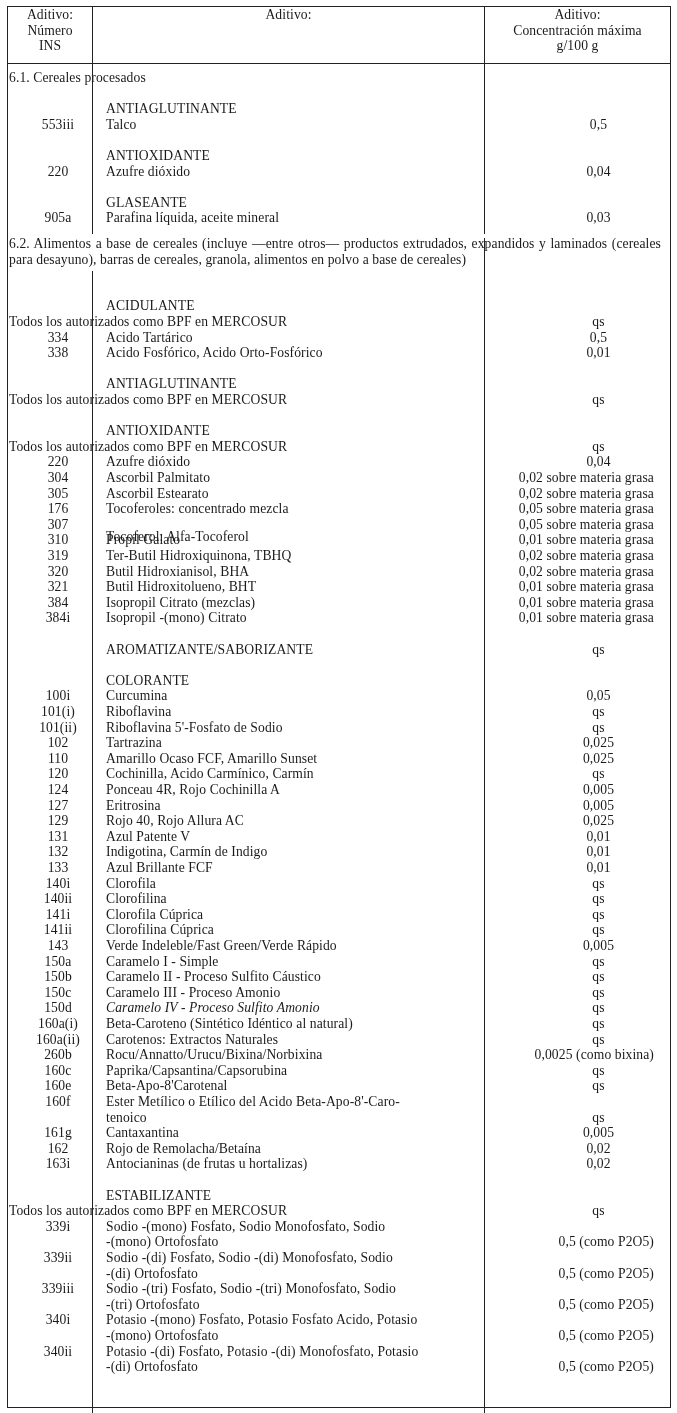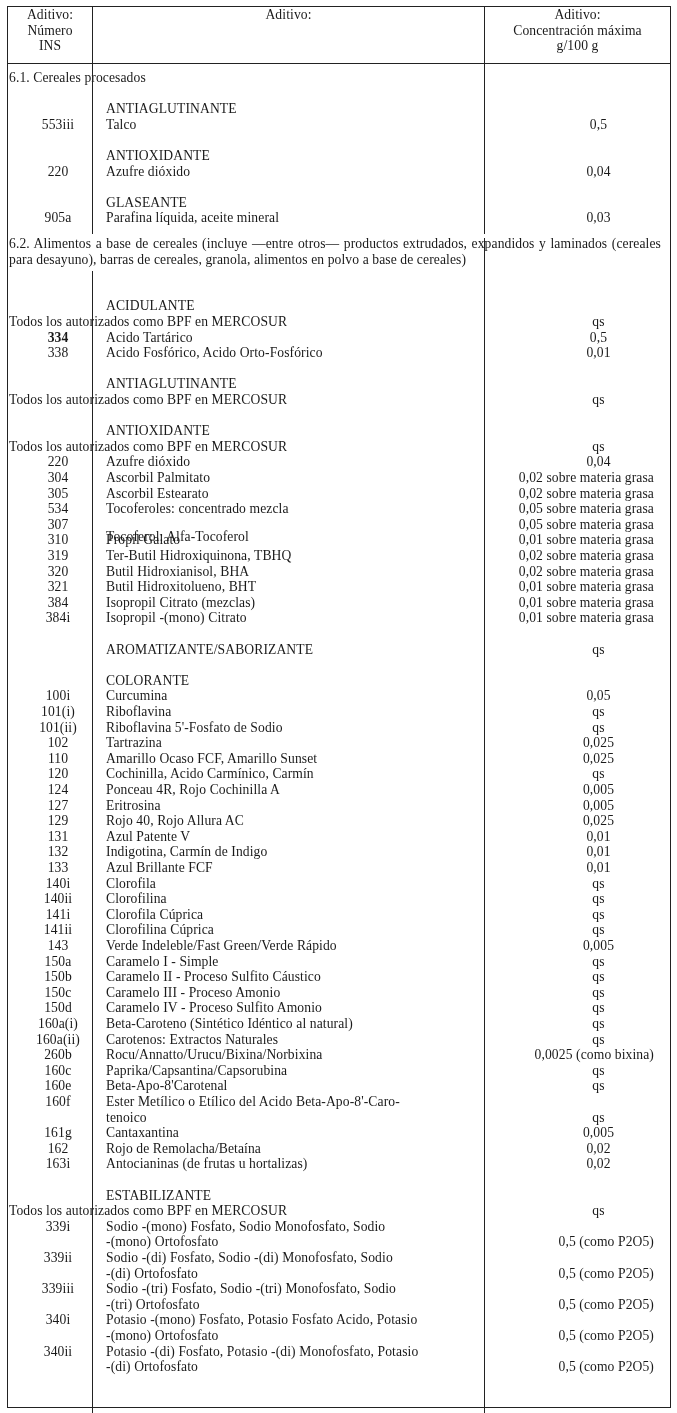--- a/index.html
+++ b/index.html
@@ -66,42 +66,42 @@
       <div class="t c2" style="top: 194.8px;">GLASEANTE</div>
       <div class="t c1" style="top: 210.4px; left: 8px; width: 100px;">905a</div>
       <div class="t c2" style="top: 210.4px;">Parafina líquida, aceite mineral</div>
       <div class="t c3" style="top: 210.4px;">0,03</div>
       <div class="vline" style="left: 92px; top: 64px; height: 170px;"></div>
       <div class="vline" style="left: 484px; top: 64px; height: 170px;"></div>
       <div class="t wide" style="top: 236px;">6.2. Alimentos a base de cereales (incluye —entre otros— productos extrudados, expandidos y laminados (cereales para desayuno), barras de cereales, granola, alimentos en polvo a base de cereales)</div>
       <div class="t c2" style="top: 298.4px;">ACIDULANTE</div>
       <div class="t full" style="top: 314px;">Todos los autorizados como BPF en MERCOSUR</div>
       <div class="t c3" style="top: 314px;">qs</div>
-      <div class="t c1" style="top: 329.6px; font-weight: bold;">334</div>
+      <div class="t c1" style="top: 329.6px;">334</div>
       <div class="t c3" style="top: 329.6px;">0,5</div>
       <div class="t c2" style="top: 329.6px;">Acido Tartárico</div>
       <div class="t c1" style="top: 345.2px;">338</div>
       <div class="t c3" style="top: 345.2px;">0,01</div>
       <div class="t c2" style="top: 345.2px;">Acido Fosfórico, Acido Orto-Fosfórico</div>
       <div class="t c2" style="top: 376.4px;">ANTIAGLUTINANTE</div>
       <div class="t full" style="top: 392px;">Todos los autorizados como BPF en MERCOSUR</div>
       <div class="t c3" style="top: 392px;">qs</div>
       <div class="t c2" style="top: 423.2px;">ANTIOXIDANTE</div>
       <div class="t full" style="top: 438.8px;">Todos los autorizados como BPF en MERCOSUR</div>
       <div class="t c3" style="top: 438.8px;">qs</div>
       <div class="t c1" style="top: 454.4px;">220</div>
       <div class="t c3" style="top: 454.4px;">0,04</div>
       <div class="t c2" style="top: 454.4px;">Azufre dióxido</div>
       <div class="t c1" style="top: 470px;">304</div>
       <div class="t c3r" style="top: 470px;">0,02 sobre materia grasa</div>
       <div class="t c2" style="top: 470px;">Ascorbil Palmitato</div>
       <div class="t c1" style="top: 485.6px;">305</div>
       <div class="t c3r" style="top: 485.6px;">0,02 sobre materia grasa</div>
       <div class="t c2" style="top: 485.6px;">Ascorbil Estearato</div>
-      <div class="t c1" style="top: 501.2px;">534</div>
+      <div class="t c1" style="top: 501.2px;">176</div>
       <div class="t c3r" style="top: 501.2px;">0,05 sobre materia grasa</div>
       <div class="t c2" style="top: 501.2px;">Tocoferoles: concentrado mezcla</div>
       <div class="t c1" style="top: 516.8px;">307</div>
       <div class="t c3r" style="top: 516.8px;">0,05 sobre materia grasa</div>
       <div class="t c2" style="top: 529px; text-align: right;">Tocoferol: Alfa-Tocoferol</div>
       <div class="t c1" style="top: 532.4px;">310</div>
       <div class="t c3r" style="top: 532.4px;">0,01 sobre materia grasa</div>
       <div class="t c2" style="top: 532.4px;">Propil Galato</div>
       <div class="t c1" style="top: 548px;">319</div>
       <div class="t c3r" style="top: 548px;">0,02 sobre materia grasa</div>
@@ -176,21 +176,21 @@
       <div class="t c3" style="top: 953.6px;">qs</div>
       <div class="t c2" style="top: 953.6px;">Caramelo I - Simple</div>
       <div class="t c1" style="top: 969.2px;">150b</div>
       <div class="t c3" style="top: 969.2px;">qs</div>
       <div class="t c2" style="top: 969.2px;">Caramelo II - Proceso Sulfito Cáustico</div>
       <div class="t c1" style="top: 984.8px;">150c</div>
       <div class="t c3" style="top: 984.8px;">qs</div>
       <div class="t c2" style="top: 984.8px;">Caramelo III - Proceso Amonio</div>
       <div class="t c1" style="top: 1000.4px;">150d</div>
       <div class="t c3" style="top: 1000.4px;">qs</div>
-      <div class="t c2" style="top: 1000.4px;">Caramelo IV - Proceso Sulfito Amonio</div>
+      <div class="t c2" style="top: 1000.4px; font-style: italic;">Caramelo IV - Proceso Sulfito Amonio</div>
       <div class="t c1" style="top: 1016px;">160a(i)</div>
       <div class="t c3" style="top: 1016px;">qs</div>
       <div class="t c2" style="top: 1016px;">Beta-Caroteno (Sintético Idéntico al natural)</div>
       <div class="t c1" style="top: 1031.6px;">160a(ii)</div>
       <div class="t c3" style="top: 1031.6px;">qs</div>
       <div class="t c2" style="top: 1031.6px;">Carotenos: Extractos Naturales</div>
       <div class="t c1" style="top: 1047.2px;">260b</div>
       <div class="t c3r" style="top: 1047.2px;">0,0025 (como bixina)</div>
       <div class="t c2" style="top: 1047.2px;">Rocu/Annatto/Urucu/Bixina/Norbixina</div>
       <div class="t c1" style="top: 1062.8px;">160c</div>

